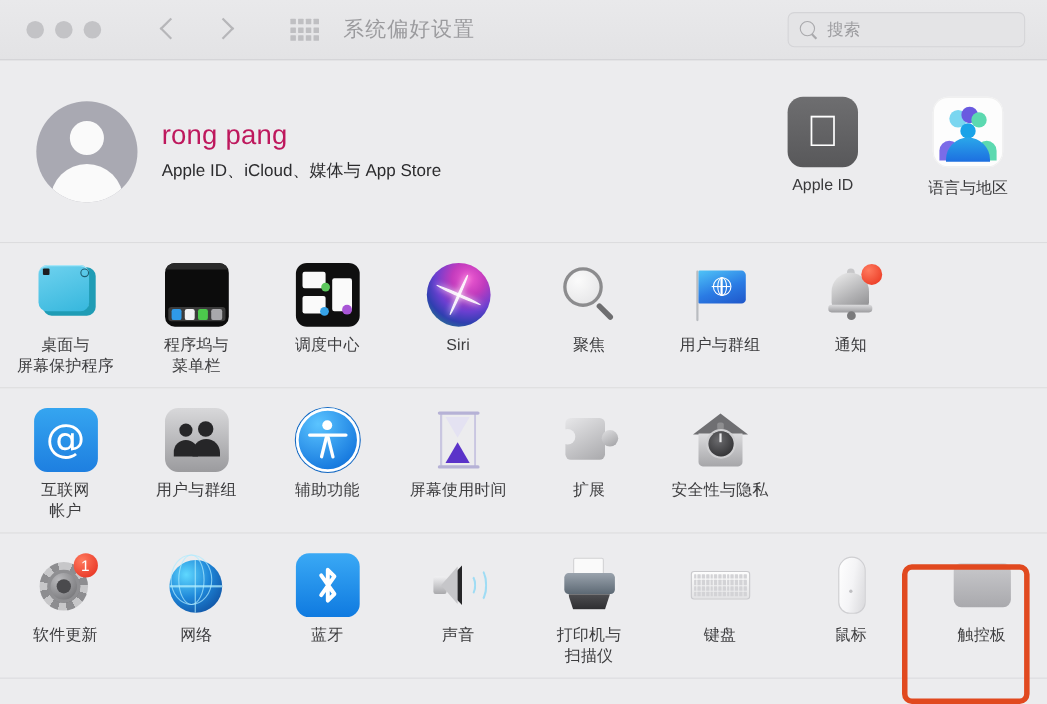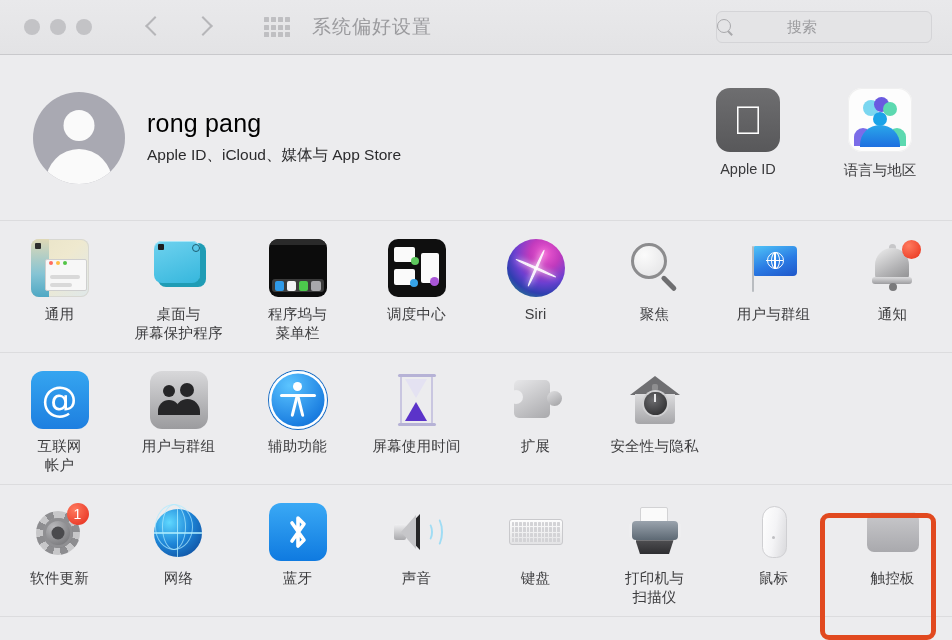--- a/index.html
+++ b/index.html
@@ -44,21 +44,21 @@
   .gridicon i { background: #bfbfc2; border-radius: 0.5px; display: block; }
   .win-title {
     margin-left: 22px;
     font-size: 19px; color: #9b9b9e; letter-spacing: 1px;
   }
   .searchbox {
     position: absolute; right: 20px; top: 11px;
     width: 216px; height: 32px;
     background: #e4e4e6; border: 1px solid #d4d4d7;
     border-radius: 6px;
-    display: flex; align-items: center; padding-left: 0; gap: 45px;
+    display: flex; align-items: center; padding-left: 10px;
   }
   .mag { width: 17px; height: 17px; position: relative; flex: 0 0 auto; }
   .mag::before {
     content: ""; position: absolute; left: 0; top: 0;
     width: 12px; height: 12px; border: 1.8px solid #a9a9ac; border-radius: 50%;
   }
   .mag::after {
     content: ""; position: absolute; left: 11px; top: 11px;
     width: 6px; height: 1.8px; background: #a9a9ac; transform: rotate(45deg);
     transform-origin: left center;
@@ -79,21 +79,21 @@
   }
   .avatar .head {
     position: absolute; left: 50%; top: 18px; transform: translateX(-50%);
     width: 31px; height: 31px; border-radius: 50%; background: #fafafa;
   }
   .avatar .body {
     position: absolute; left: 50%; top: 57px; transform: translateX(-50%);
     width: 66px; height: 52px; border-radius: 33px 33px 0 0; background: #fafafa;
   }
   .idtext { margin-left: 22px; }
-  .idname { font-size: 25px; color: #000000; font-weight: 400; letter-spacing: .2px; }
+  .idname { font-size: 25px; color: #be185d; font-weight: 400; letter-spacing: .2px; }
   .idsub { font-size: 15.5px; color: #2b2b2d; margin-top: 7px; }
   .idicons { position: absolute; right: 26px; top: 33px; display: flex; gap: 40px; }
   .idcell { width: 92px; text-align: center; }
   .idcell .cap { margin-top: 9px; font-size: 14.5px; color: #3a3a3c; }
 
   .appleid-tile {
     width: 64px; height: 64px; margin: 0 auto;
     background: linear-gradient(#6e6e70, #58585a);
     border-radius: 14px; position: relative;
   }
@@ -453,35 +453,20 @@
             <span class="b"></span>
         </div>
         <div class="cap">语言与地区</div>
       </div>
     </div>
   </div>
 
   <div class="grid-sec">
     <div class="row">
 
-      <div class="cell">
-        <div class="ic ic-general">
-          <span class="g-left"></span>
-            <span class="g-dot"></span>
-          <span class="g-win"></span>
-          <span class="dots">
-              <i style="background:#ff6b5e"></i>
-              <i style="background:#ffbd44"></i>
-              <i style="background:#52c546"></i>
-            </span>
-          <span class="g-l1"></span>
-            <span class="g-l2"></span>
-        </div>
-        <div class="celllabel">通用</div>
-      </div>
 
       <div class="cell">
         <div class="ic ic-desktop">
           <span class="back"></span>
             <span class="front"></span>
           <span class="mini"></span>
             <span class="sr"></span>
         </div>
         <div class="celllabel">桌面与<br>屏幕保护程序</div>
       </div>
@@ -647,91 +632,91 @@
           <span class="box"></span>
             <span class="cone"></span>
             <span class="cone2"></span>
           <span class="w1"></span>
             <span class="w2"></span>
         </div>
         <div class="celllabel">声音</div>
       </div>
 
       <div class="cell">
-        <div class="ic ic-kb">
-          <span class="pad">
-            <i></i>
-              <i></i>
-              <i></i>
-              <i></i>
-              <i></i>
-              <i></i>
-              <i></i>
-              <i></i>
-              <i></i>
-              <i></i>
-              <i></i>
-              <i></i>
-              <i></i>
-            <i></i>
-              <i></i>
-              <i></i>
-              <i></i>
-              <i></i>
-              <i></i>
-              <i></i>
-              <i></i>
-              <i></i>
-              <i></i>
-              <i></i>
-              <i></i>
-              <i></i>
-            <i></i>
-              <i></i>
-              <i></i>
-              <i></i>
-              <i></i>
-              <i></i>
-              <i></i>
-              <i></i>
-              <i></i>
-              <i></i>
-              <i></i>
-              <i></i>
-              <i></i>
-            <i></i>
-              <i></i>
-              <i></i>
-              <i></i>
-              <i></i>
-              <i></i>
-              <i></i>
-              <i></i>
-              <i></i>
-              <i></i>
-              <i></i>
-              <i></i>
-              <i></i>
-          </span>
-        </div>
-        <div class="celllabel">键盘</div>
-      </div>
-
-      <div class="cell">
         <div class="ic ic-print">
           <span class="paper"></span>
             <span class="side"></span>
             <span class="side2"></span>
           <span class="body"></span>
             <span class="tray2"></span>
         </div>
         <div class="celllabel">打印机与<br>扫描仪</div>
       </div>
 
       <div class="cell">
+        <div class="ic ic-kb">
+          <span class="pad">
+            <i></i>
+              <i></i>
+              <i></i>
+              <i></i>
+              <i></i>
+              <i></i>
+              <i></i>
+              <i></i>
+              <i></i>
+              <i></i>
+              <i></i>
+              <i></i>
+              <i></i>
+            <i></i>
+              <i></i>
+              <i></i>
+              <i></i>
+              <i></i>
+              <i></i>
+              <i></i>
+              <i></i>
+              <i></i>
+              <i></i>
+              <i></i>
+              <i></i>
+              <i></i>
+            <i></i>
+              <i></i>
+              <i></i>
+              <i></i>
+              <i></i>
+              <i></i>
+              <i></i>
+              <i></i>
+              <i></i>
+              <i></i>
+              <i></i>
+              <i></i>
+              <i></i>
+            <i></i>
+              <i></i>
+              <i></i>
+              <i></i>
+              <i></i>
+              <i></i>
+              <i></i>
+              <i></i>
+              <i></i>
+              <i></i>
+              <i></i>
+              <i></i>
+              <i></i>
+          </span>
+        </div>
+        <div class="celllabel">键盘</div>
+      </div>
+
+      <div class="cell">
         <div class="ic ic-mouse">
           <span class="body"></span>
             <span class="dot"></span>
         </div>
         <div class="celllabel">鼠标</div>
       </div>
 
       <div class="cell">
         <div class="ic ic-tp">
             <span class="pad"></span>

